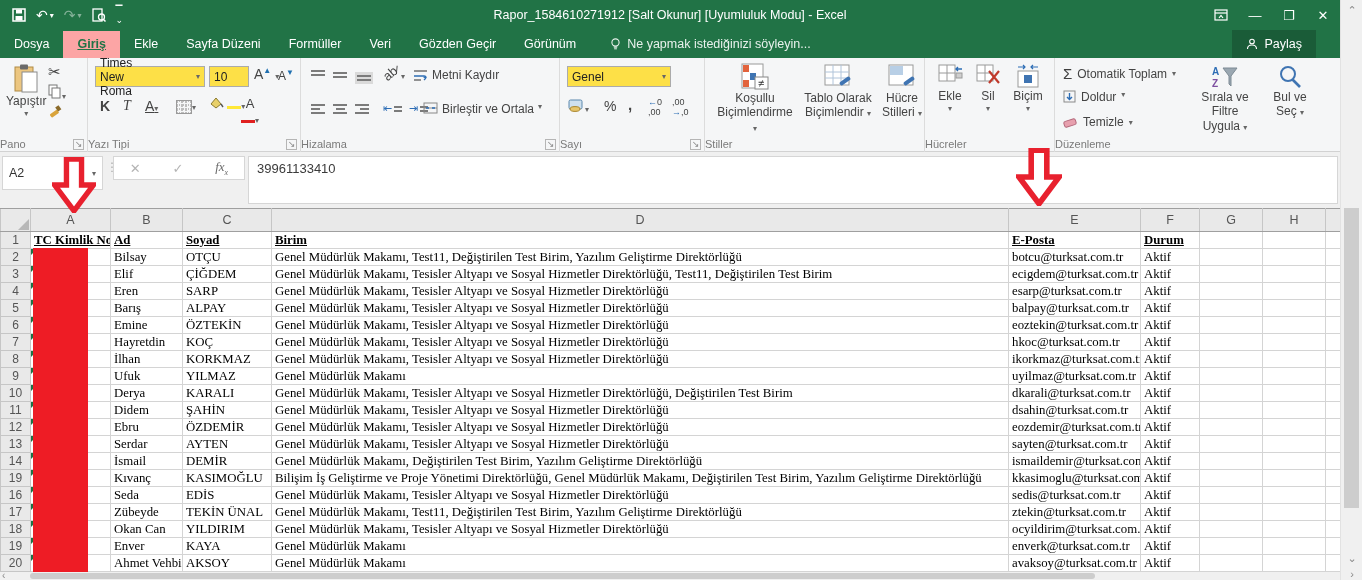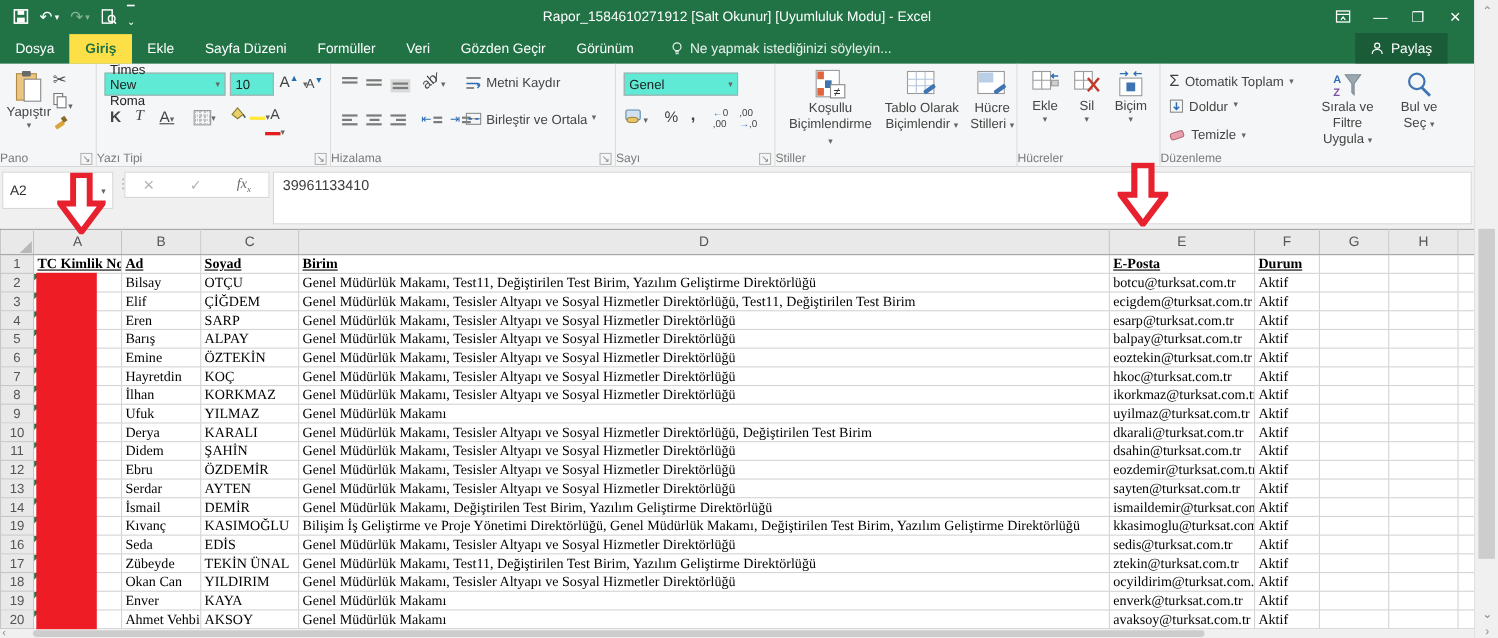--- a/index.html
+++ b/index.html
@@ -12,32 +12,32 @@
   .qat .qbtn { color:#fff; font-size:14px; display:flex; align-items:center; cursor:default; }
   .qat .drop { font-size:8px; margin-left:2px; }
   .dim { opacity:.45; }
   .title-text { position:absolute; left:0; right:0; text-align:center; font-size:12.5px; color:#fff; pointer-events:none; }
   .wincontrols { margin-left:auto; display:flex; height:30px; }
   .wincontrols .wbtn { width:34px; height:30px; display:flex; align-items:center; justify-content:center; color:#fff; font-size:13px; }
 
   
   .tabrow { position:absolute; left:0; top:30px; width:1340px; height:28px; background:#217346; display:flex; align-items:flex-end; }
   .rtab { color:#fff; font-size:12.5px; padding:6px 14px 7px 14px; white-space:nowrap; }
-  .rtab.active { background:#fde047; color:#217346; font-weight:bold; }
+  .rtab.active { background:#fca5a5; color:#217346; font-weight:bold;text-decoration:underline; }
   .tellme { color:#e8f1ec; font-size:12.5px; display:flex; align-items:center; gap:6px; padding:6px 14px 7px 20px; }
   .share { margin-left:auto; margin-right:24px; background:#1a5c38; color:#fff; height:28px; display:flex; align-items:center; gap:6px; padding:0 14px; font-size:12.5px; }
 
   
   .ribbon { position:absolute; left:0; top:58px; width:1340px; height:94px; background:#f5f6f7; border-bottom:1px solid #d2d2d2; }
   .rgroup { position:absolute; top:0; height:94px; border-right:1px solid #dcdcdc; }
   .glabel { position:absolute; bottom:2px; left:0; right:14px; text-align:left; color:#7a7a7a; font-size:11px;margin-top:24px; }
   .launcher { position:absolute; bottom:2px; right:3px; color:#8a8a8a; font-size:9px; border:1px solid #b5b5b5; width:11px; height:11px; line-height:9px; text-align:center; }
   .bigbtn { display:flex; flex-direction:column; align-items:center; color:#444; font-size:12px; text-align:center; line-height:1.25; }
   .drop8 { font-size:8px; color:#666; }
-  .fontbox, .sizebox, .fmtbox { background:#5eead4; border:1px solid #ababab; height:21px; display:flex; align-items:center; padding:0 4px; font-size:12px; color:#222;gap:48px; }
+  .fontbox, .sizebox, .fmtbox { background:#fde047; border:1px solid #ababab; height:21px; display:flex; align-items:center; padding:0 4px; font-size:12px; color:#222;gap:48px; }
   .bars { display:inline-block; }
   .bars i { display:block; background:#7b7b7b; height:2px; margin:2px 0; }
   .grid9 { width:16px; height:14px; display:grid; grid-template-columns:repeat(3,1fr); grid-template-rows:repeat(3,1fr); border:1px solid #9a9a9a; }
   .grid9 b { border:1px dotted #bdbdbd; }
   .abar { display:inline-block; width:14px; height:3px; margin-top:1px; }
   .stk { line-height:1.2; }
 
   
   .fbar { position:absolute; left:0; top:152px; width:1340px; height:56px; background:#f0f0f0; }
   .namebox { position:absolute; left:2px; top:4px; width:101px; height:24px; background:#fff; border:1px solid #d6d6d6; display:flex; align-items:center; padding:16px 6px; color:#333; font-size:12.5px; }
@@ -212,21 +212,21 @@
     <span class="bars" style="position:absolute;left:32px;top:12px;">
         <i style="width:14px"></i>
         <i style="width:14px"></i>
       </span>
     <span class="bars" style="position:absolute;left:54px;top:14px;background:#dadada;padding:1px 2px;">
         <i style="width:14px"></i>
         <i style="width:14px"></i>
       </span>
     <span style="position:absolute;left:82px;top:8px;color:#444;font-size:13px;transform:rotate(-40deg);">ab̷</span>
       <span class="drop8" style="position:absolute;left:100px;top:14px;">▾</span>
-    <span style="position:absolute;left:122px;top:10px;display:flex;align-items:center;gap:4px;color:#444;">
+    <span style="position:absolute;left:112px;top:10px;display:flex;align-items:center;gap:4px;color:#444;">
       <svg width="15" height="12" viewBox="0 0 15 12">
           <line x1="1" y1="2" x2="14" y2="2" stroke="#666" stroke-width="1.4"></line>
           <path d="M1 7 H11 Q13 7 13 9" fill="none" stroke="#2d6db5" stroke-width="1.4"></path>
           <path d="M13 9 L10.5 8 M13 9 L11 11" stroke="#2d6db5" stroke-width="1.2"></path>
           <line x1="1" y1="11" x2="8" y2="11" stroke="#666" stroke-width="1.4"></line>
         </svg>
       <span>Metni Kaydır</span>
     </span>
     <span class="bars" style="position:absolute;left:10px;top:44px;">
         <i style="width:14px"></i>

